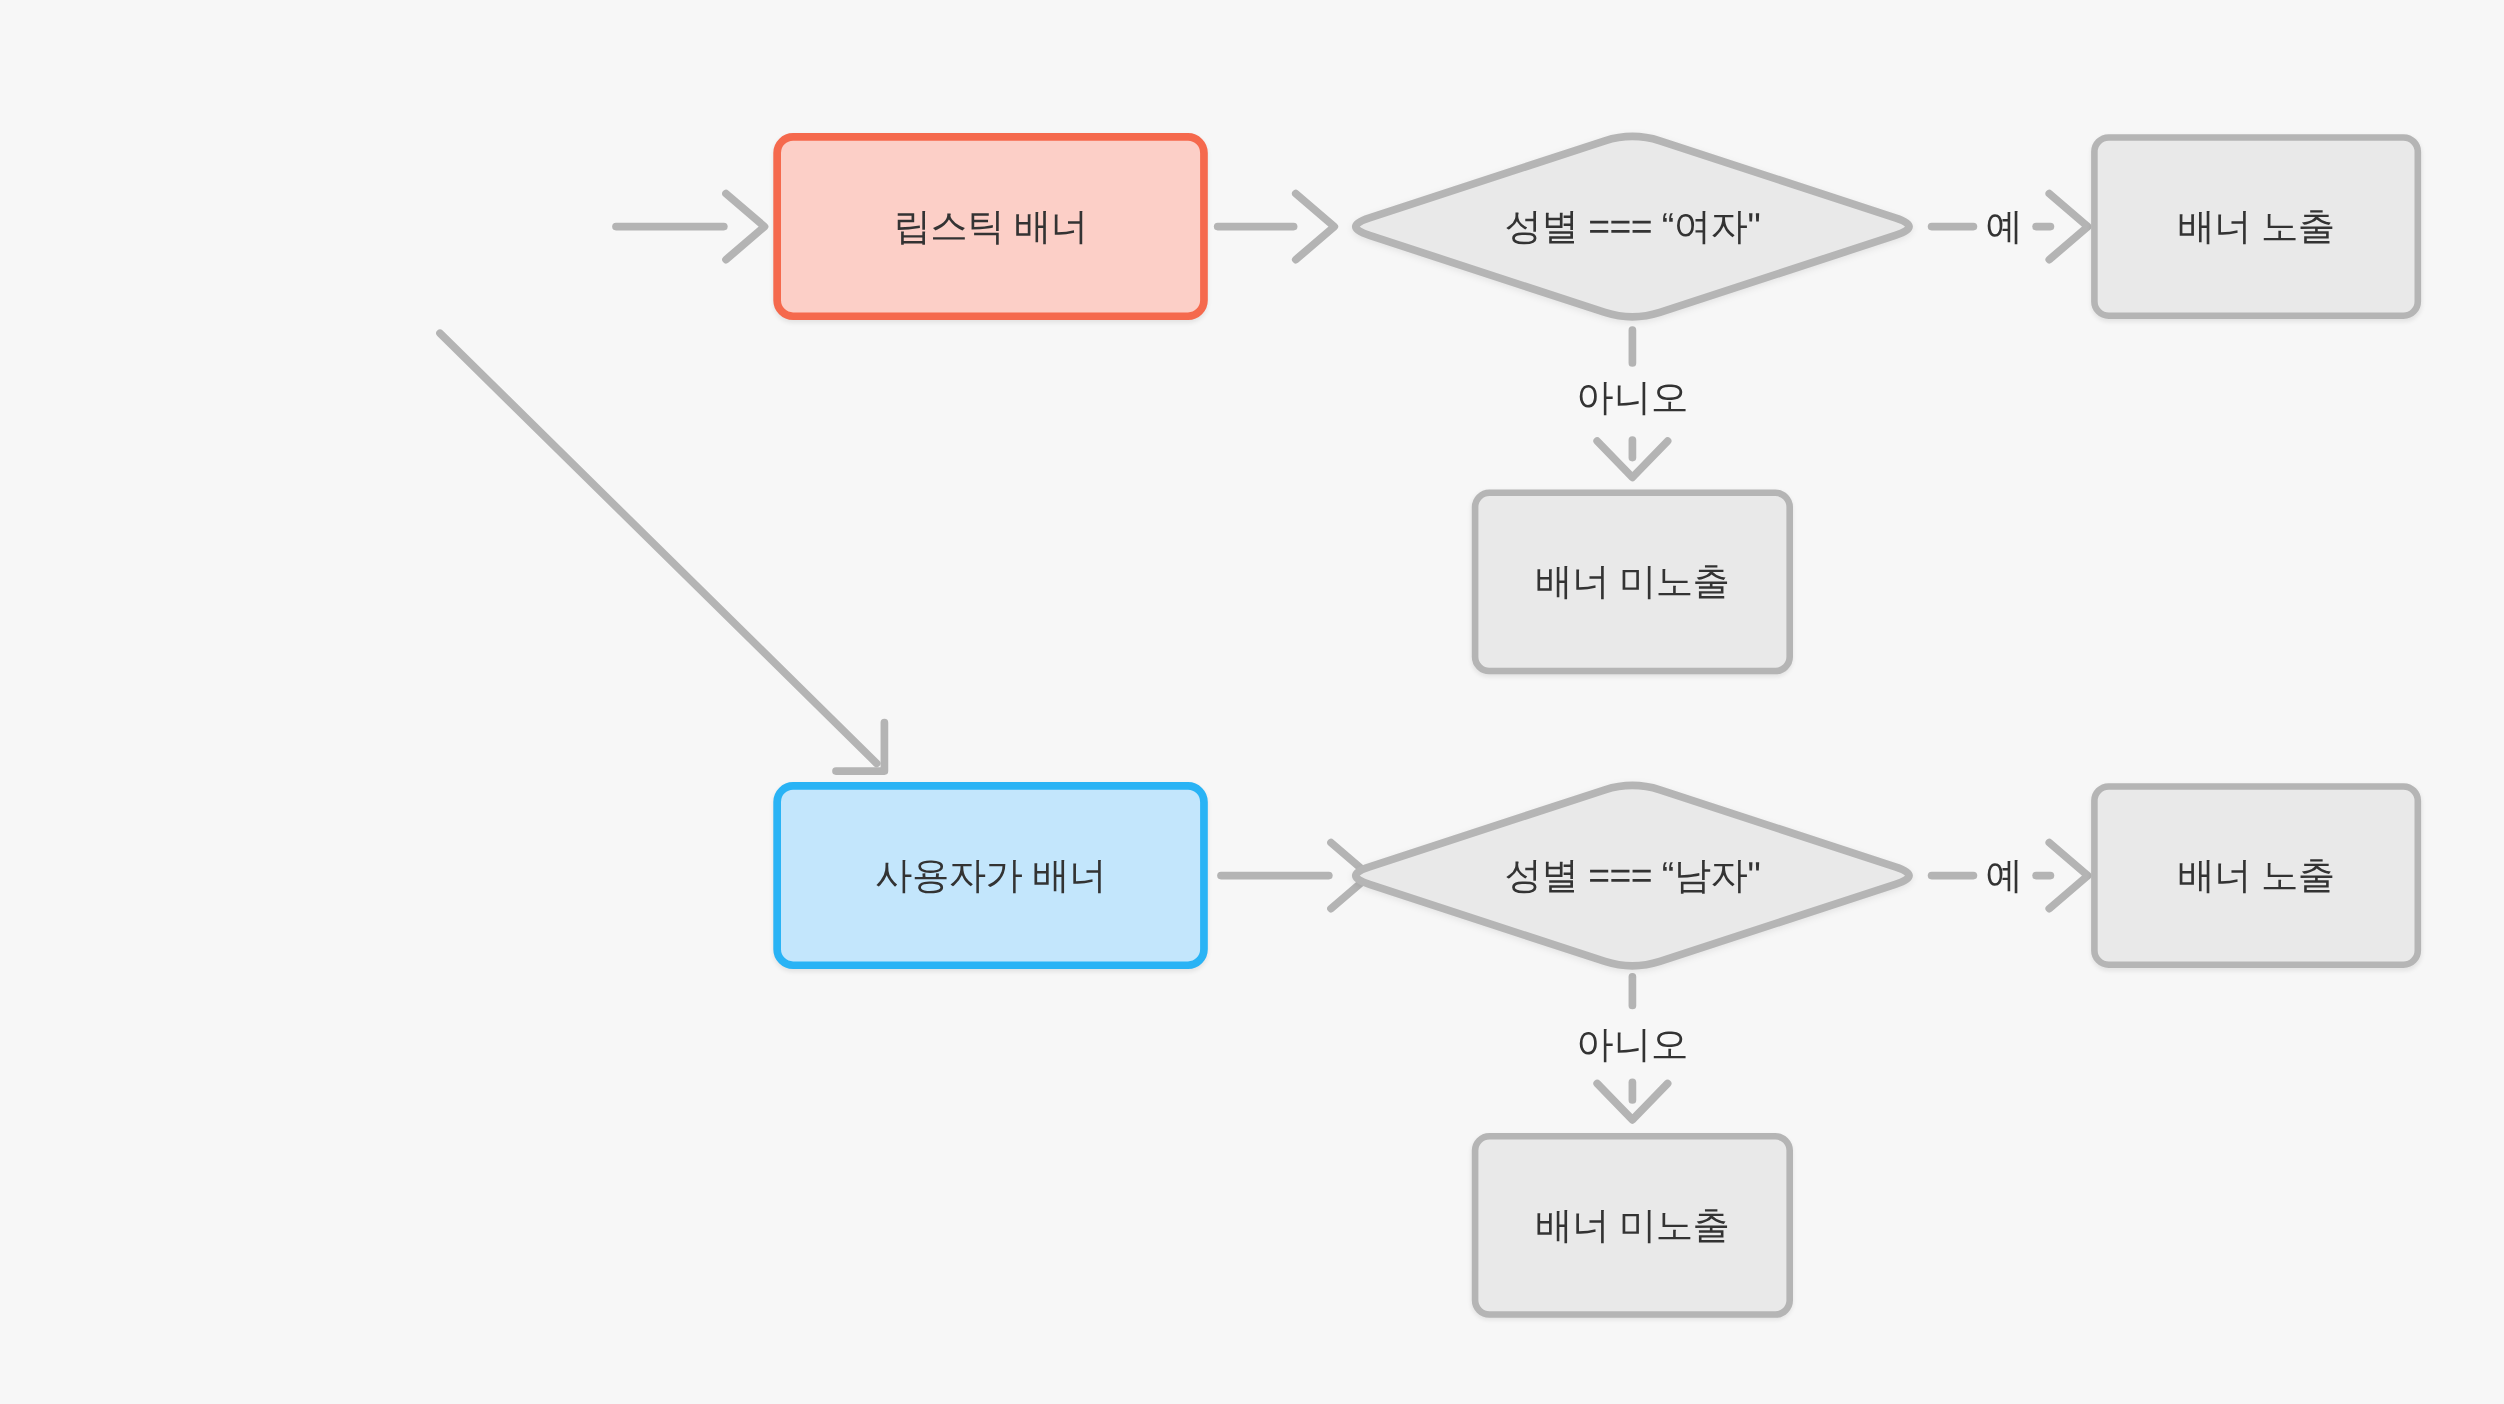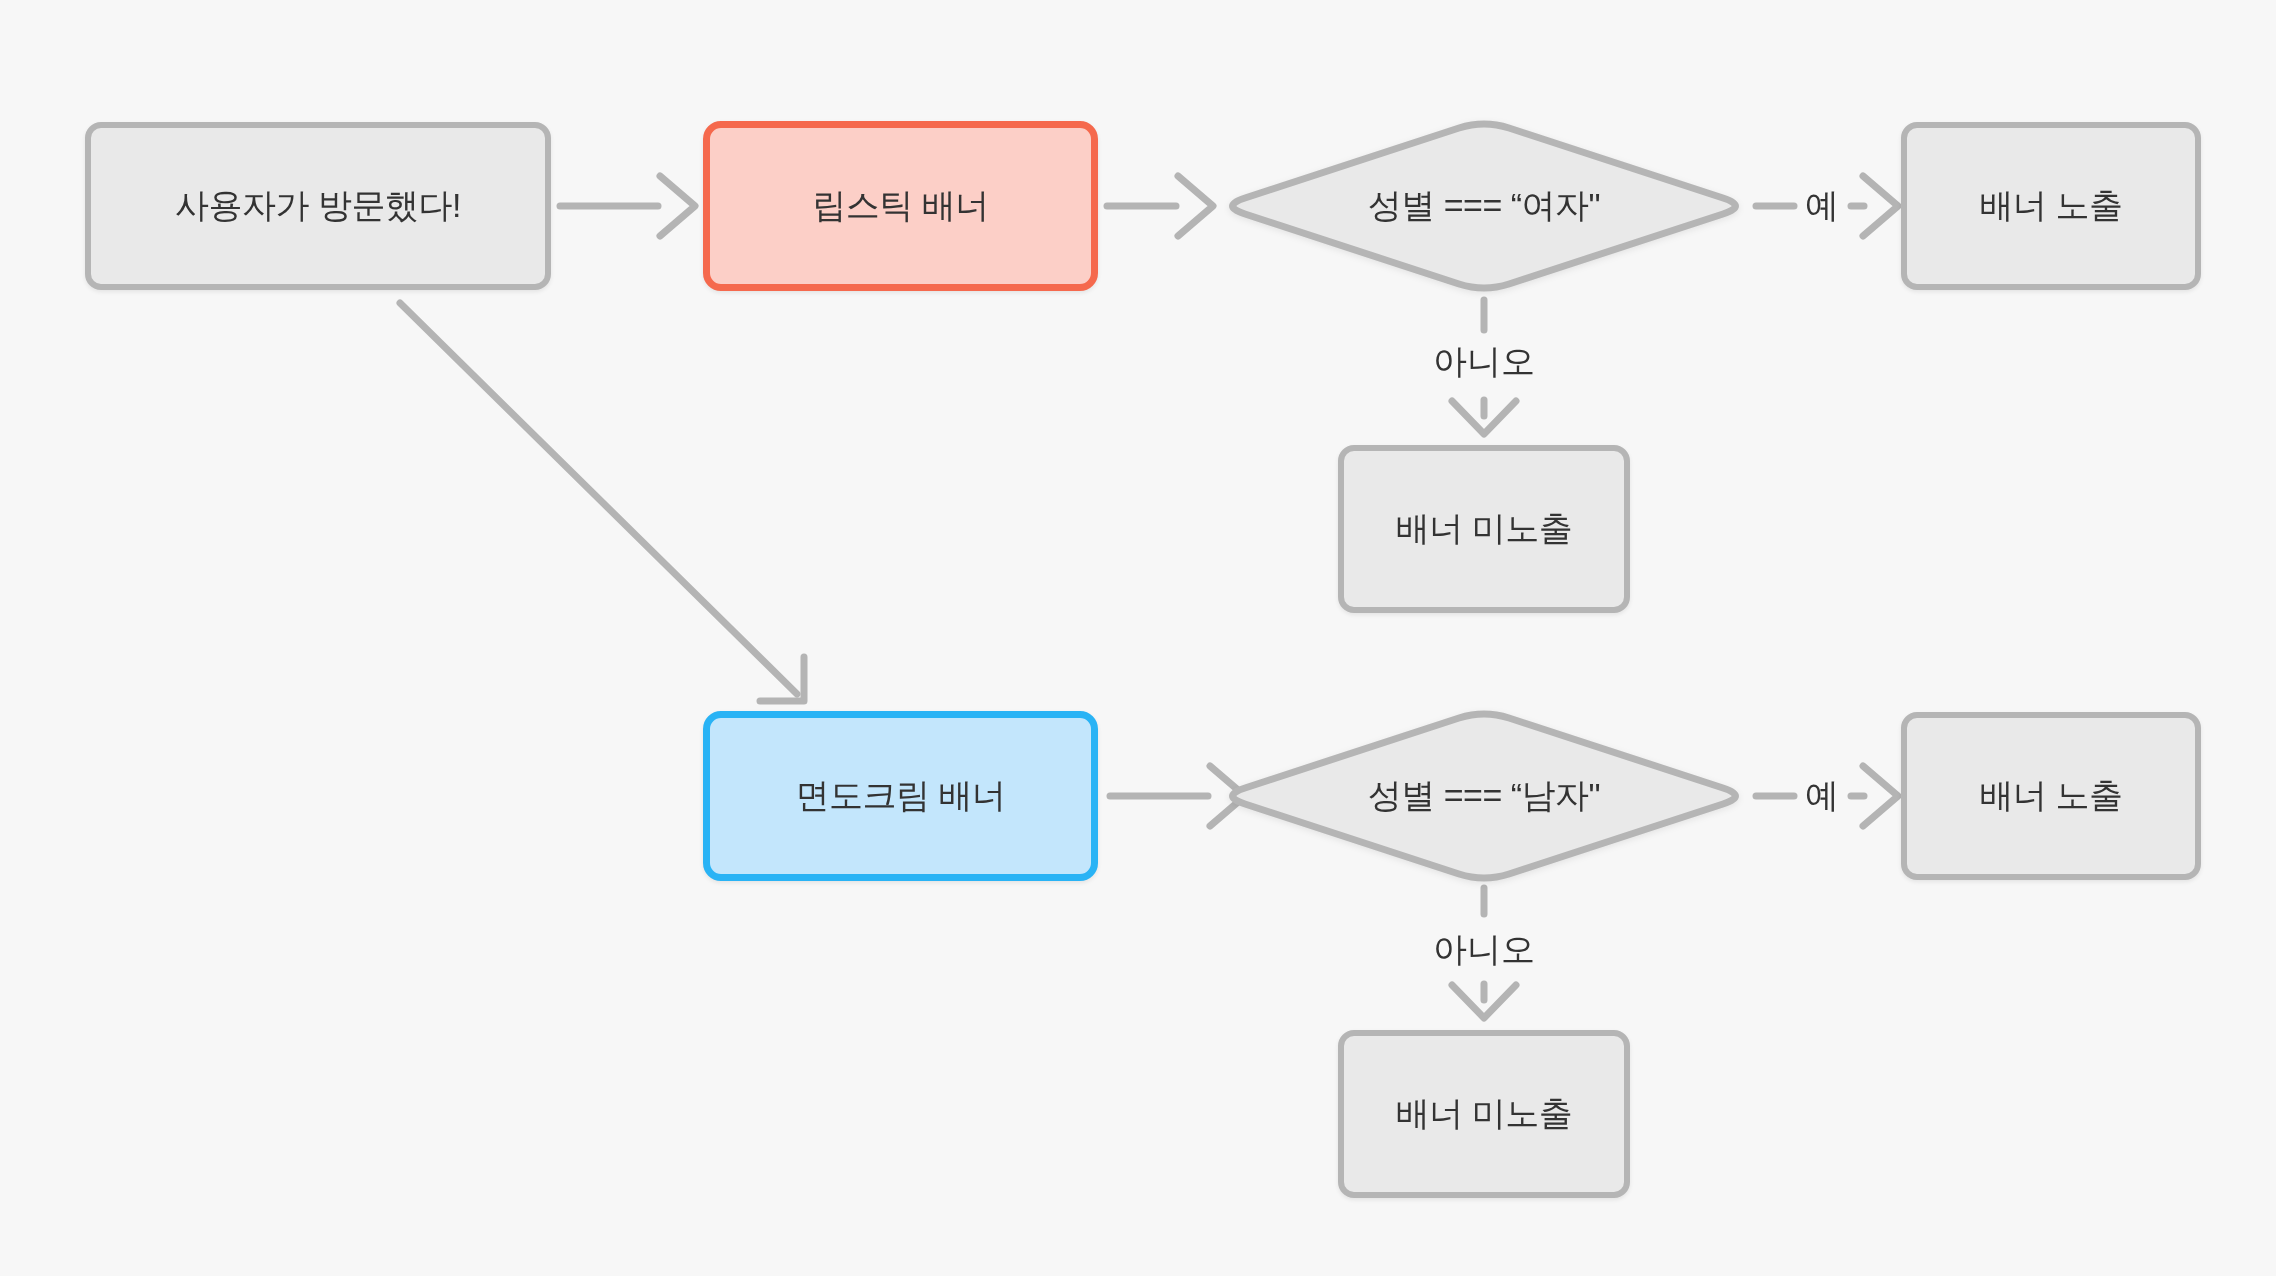--- a/index.html
+++ b/index.html
@@ -111,38 +111,35 @@
     <path class="conn" d="M 1863 766 L 1898 796 L 1863 826"></path>
 
     <path class="conn" d="M 1484 888 V 914"></path>
     <path class="conn" d="M 1484 984 V 1000"></path>
     <path class="conn" d="M 1452 985 L 1484 1018 L 1516 985"></path>
 
     <path class="diamond" d="M 1245 198 L 1459 128 Q 1484 120 1509 128 L 1723 198 Q 1748 206 1723 214 L 1509 284 Q 1484 292 1459 284 L 1245 214 Q 1220 206 1245 198 Z"></path>
     <path class="diamond" d="M 1245 788 L 1459 718 Q 1484 710 1509 718 L 1723 788 Q 1748 796 1723 804 L 1509 874 Q 1484 882 1459 874 L 1245 804 Q 1220 796 1245 788 Z"></path>
   </svg>
 
-  <div class="node" style="left:85px; top:122px; width:466px; height:168px;">
-    <span class="lbl">사용자가 방문했다!</span>
-  </div>
 
   <div class="node red" style="left:703px; top:121px; width:395px; height:170px;">
     <span class="lbl">립스틱 배너</span>
   </div>
 
   <div class="node" style="left:1901px; top:122px; width:300px; height:168px;">
     <span class="lbl">배너 노출</span>
   </div>
 
   <div class="node" style="left:1338px; top:445px; width:292px; height:168px;">
     <span class="lbl">배너 미노출</span>
   </div>
 
   <div class="node blue" style="left:703px; top:711px; width:395px; height:170px;">
-    <span class="lbl">면도크림 배너</span>
+    <span class="lbl">사용자가 배너</span>
   </div>
 
   <div class="node" style="left:1901px; top:712px; width:300px; height:168px;">
     <span class="lbl">배너 노출</span>
   </div>
 
   <div class="node" style="left:1338px; top:1030px; width:292px; height:168px;">
     <span class="lbl">배너 미노출</span>
   </div>
 

